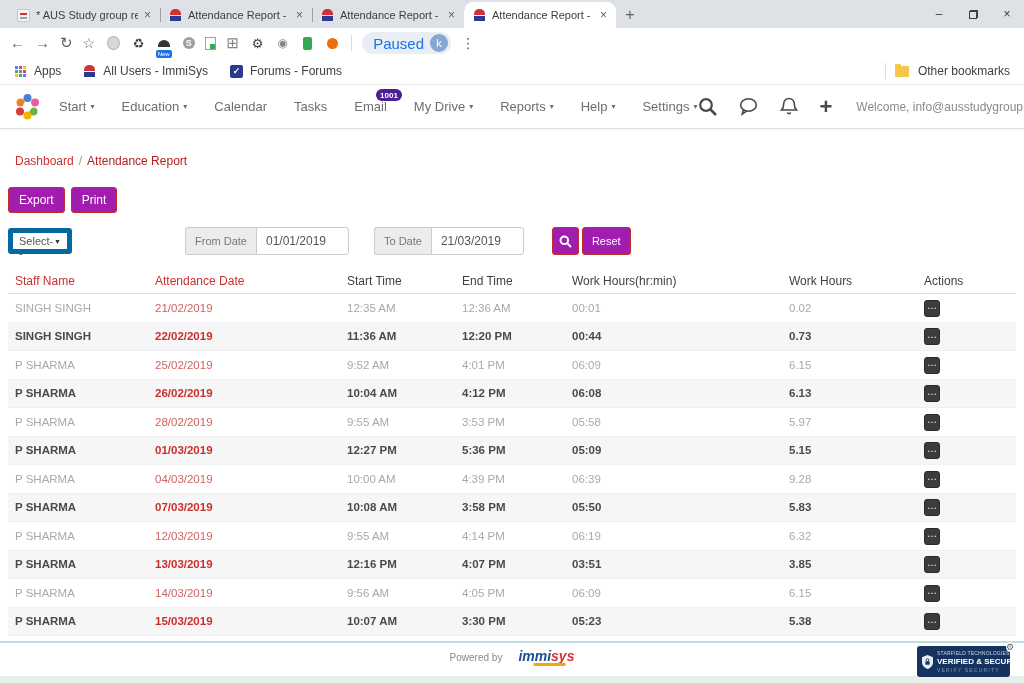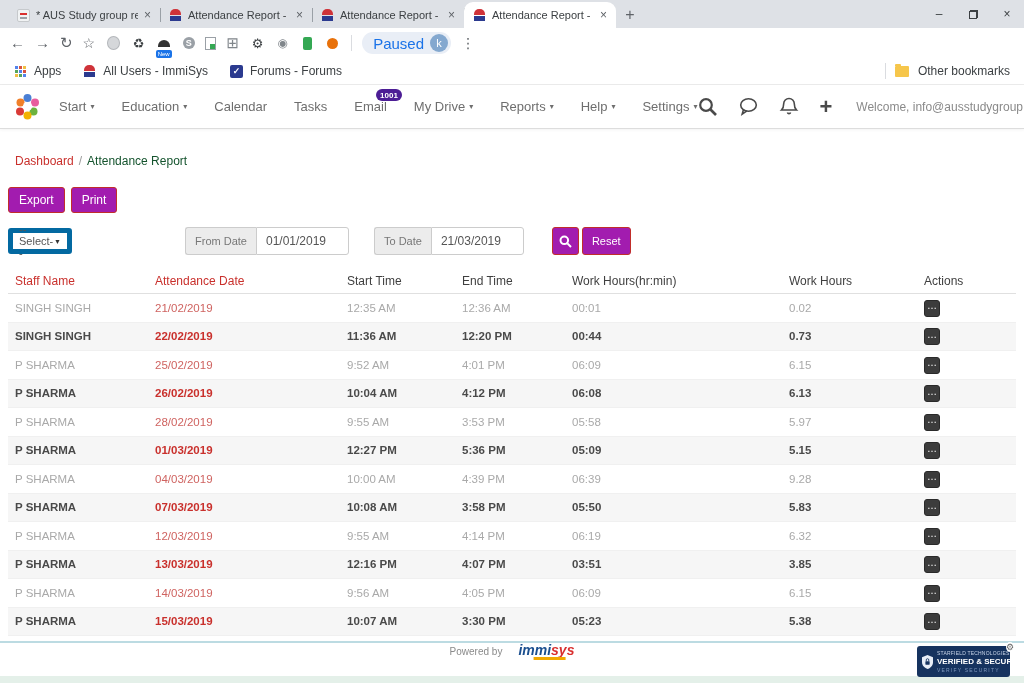--- a/index.html
+++ b/index.html
@@ -87,21 +87,21 @@
              font-weight:bold;padding:1.5px 4px;border-radius:8px;font-style:normal}
   .appbar-right{margin-left:auto;display:flex;align-items:center;gap:20px}
   .icon-btn{display:flex;cursor:pointer}
   .plus-glyph{font-size:22px;font-weight:bold;color:#4a4a4a;line-height:20px;cursor:pointer}
   .welcome{font-size:12px;color:#8a8a8a;display:flex;align-items:center;gap:5px;cursor:pointer;margin-left:4px;white-space:nowrap}
 
   
   .breadcrumb{margin:25px 0 0 15px;font-size:12px}
   .breadcrumb a{color:#c9302c;text-decoration:none;cursor:pointer}
   .sep{color:#999;margin:0 5px}
-  .crumb-current{color:#14532d}
+  .crumb-current{color:#b91c1c}
   .toolbar{margin:19px 0 0 8px;display:flex;gap:6px}
   .btn-red{background:#a21caf;border:1px solid #c12e2a;color:#fff;font-size:12px;padding:5px 10px;
            border-radius:3px;font-family:"Liberation Sans",sans-serif;cursor:pointer}
   .filters{margin:14px 0 0 8px;display:flex;align-items:center}
   .select{width:64px;height:26px;border:5px solid #0369a1;border-radius:3px;display:flex;align-items:center;
           justify-content:space-between;padding:0 6px;font-size:11px;color:#555;box-sizing:border-box;cursor:pointer}
   .sel-caret{font-size:7px;color:#333}
   .igroup{display:flex;height:28px}
   .igroup.from{margin-left:113px}
   .igroup.to{margin-left:25px}
@@ -124,21 +124,21 @@
   .td{padding-left:7px;white-space:nowrap}
   .tbody .tr:nth-child(odd) .date{color:#cf6360}
   .tbody .tr:nth-child(even) .date{color:#c9302c}
   .act-btn{width:16px;height:17px;background:#3c3c3c;border:1px solid #2a2a2a;border-radius:3px;color:#fff;
            font-size:10px;line-height:6px;padding:0 0 4px 0;cursor:pointer;font-family:"Liberation Sans",sans-serif}
 
   
   .footer{position:absolute;left:0;right:0;bottom:0;height:40px;background:#fff;border-top:2px solid #bcdbe2}
   .f-left{position:absolute;left:15px;top:9px;font-size:11px;color:#999}
   .f-left a{color:#c9302c;text-decoration:none;cursor:pointer}
-  .powered{position:absolute;left:50%;top:0;transform:translateX(-50%);display:flex;align-items:baseline;gap:16px}
+  .powered{position:absolute;left:50%;top:6px;transform:translateX(-50%);display:flex;align-items:baseline;gap:16px}
   .pb{font-size:10px;color:#8a8a8a}
   .plogo{position:relative;font-style:italic;font-weight:bold;font-size:14px;line-height:14px}
   .immi{color:#1b4f8f}.sys{color:#d9302f}
   .logo-bar{position:absolute;left:15px;bottom:-3px;width:32px;height:3px;background:#f2a900;display:block}
   .bottom-strip{position:absolute;bottom:0;left:0;right:0;height:7px;background:#e4f0e9}
   .secure-badge{position:absolute;right:14px;bottom:6px;width:93px;height:31px;background:#16335f;border-radius:3px;
                 display:flex;align-items:center;gap:4px;padding:2px 5px;box-sizing:border-box;z-index:2;cursor:pointer}
   .sb-text{display:flex;flex-direction:column;line-height:1.25;min-width:0}
   .sb1{font-size:5px;color:#c8d4e8;letter-spacing:.2px;white-space:nowrap}
   .sb2{font-size:8px;font-weight:bold;color:#fff;white-space:nowrap}

